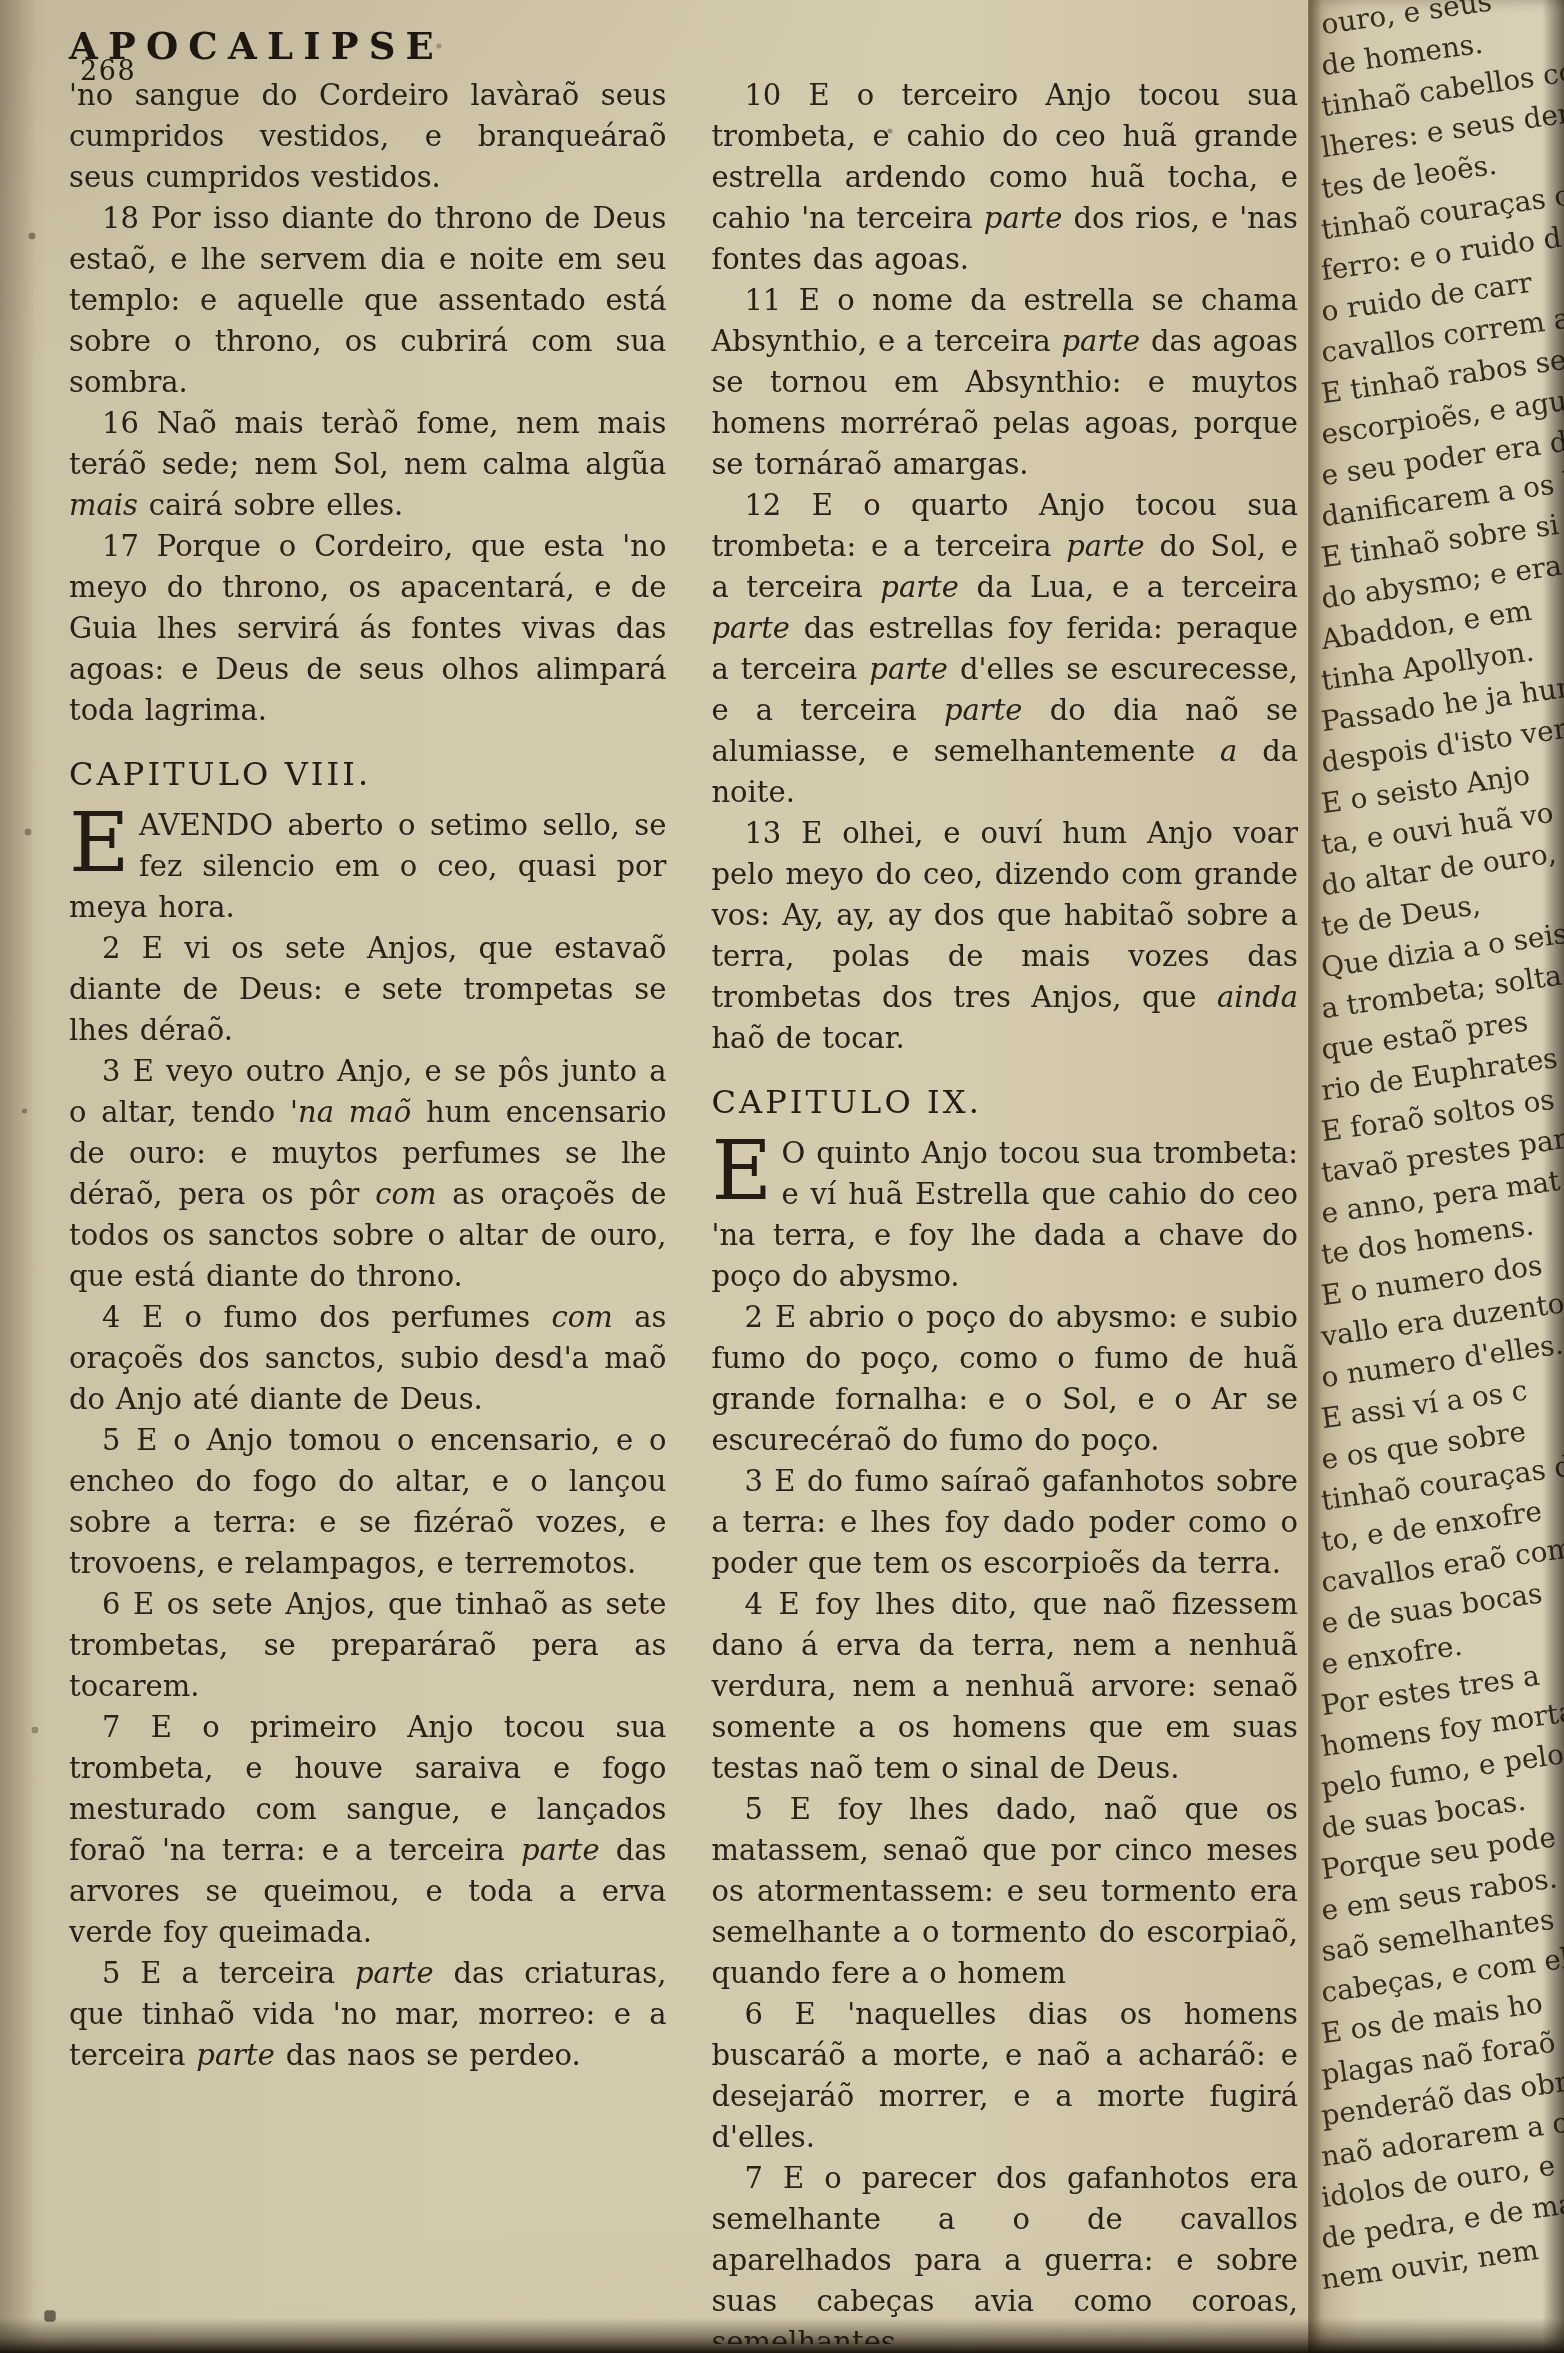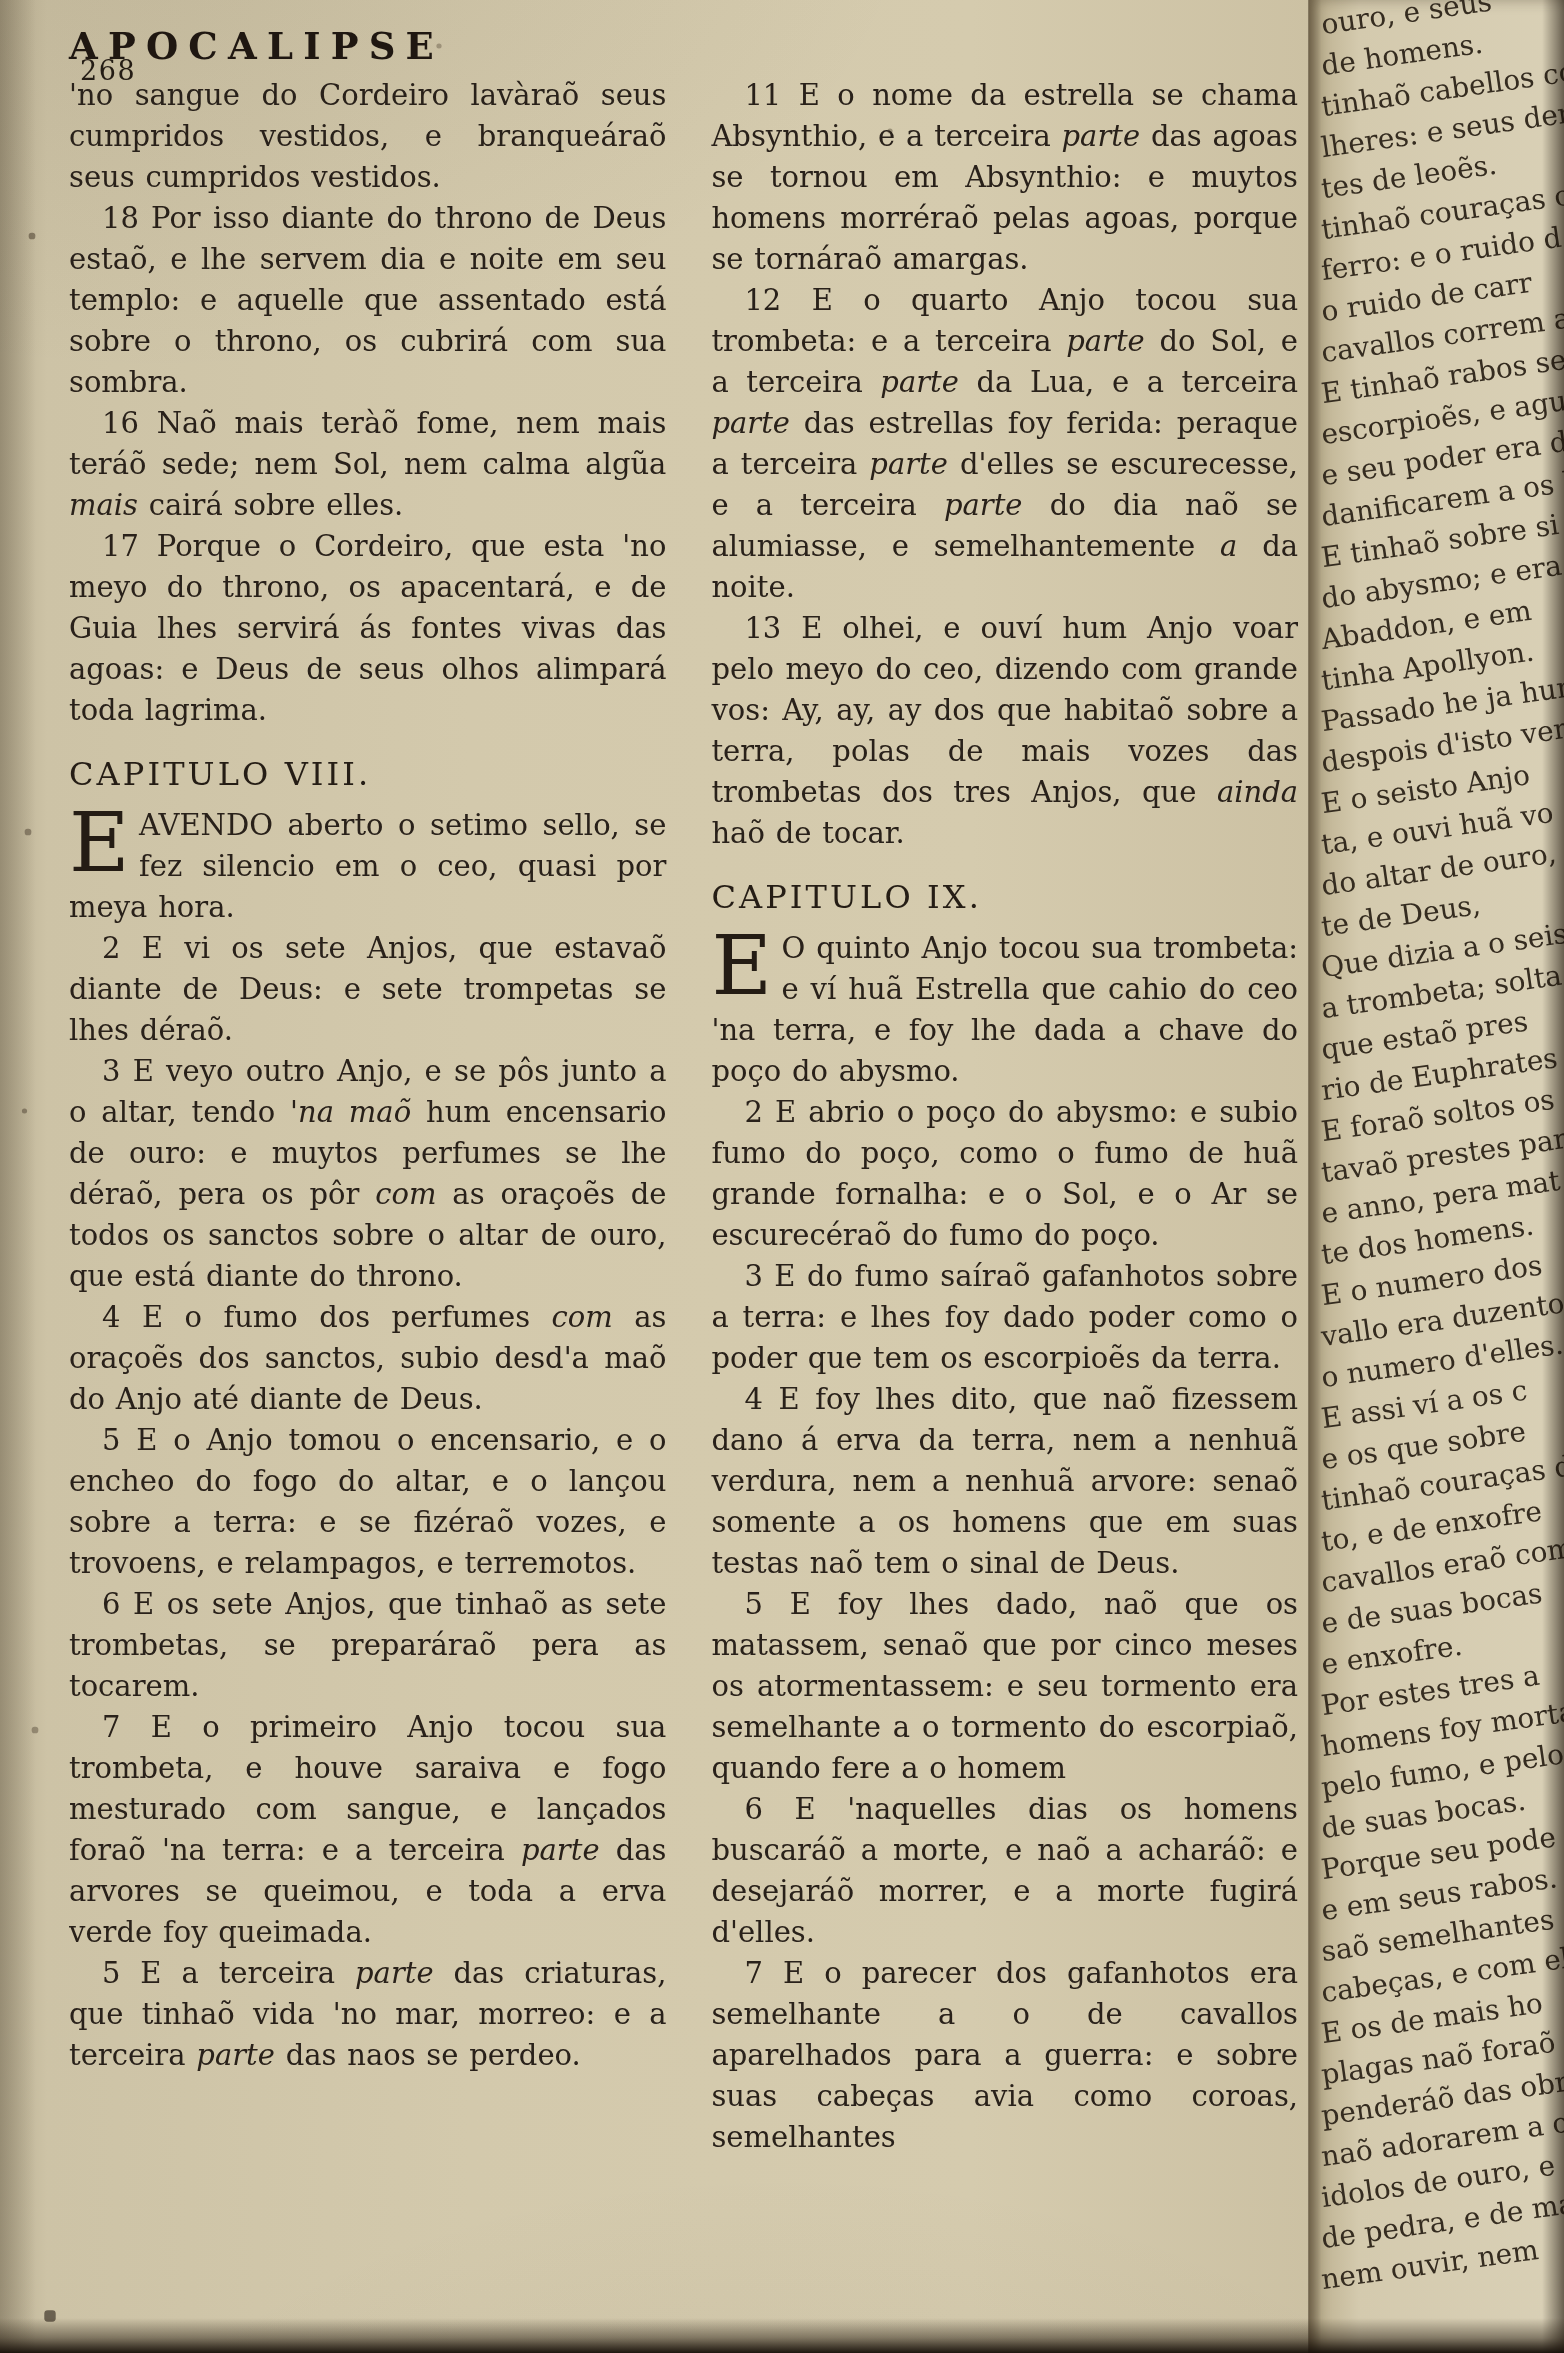--- a/index.html
+++ b/index.html
@@ -106,20 +106,21 @@
         <p class="para dropcap-para"><span class="dropcap">E</span><span>AVENDO aberto o setimo sello, se fez silencio em o ceo, quasi por meya hora.</span></p>
         <p class="para"><span>2 E vi os sete Anjos, que estavaõ diante de Deus: e sete trompetas se lhes déraõ.</span></p>
         <p class="para"><span>3 E veyo outro Anjo, e se pôs junto a o altar, tendo </span><span class="it">'na maõ</span><span> hum encensario de ouro: e muytos perfumes se lhe déraõ, pera os pôr </span><span class="it">com</span><span> as oraçoẽs de todos os sanctos sobre o altar de ouro, que está diante do throno.</span></p>
         <p class="para"><span>4 E o fumo dos perfumes </span><span class="it">com</span><span> as oraçoẽs dos sanctos, subio desd'a maõ do Anjo até diante de Deus.</span></p>
         <p class="para"><span>5 E o Anjo tomou o encensario, e o encheo do fogo do altar, e o lançou sobre a terra: e se fizéraõ vozes, e trovoens, e relampagos, e terremotos.</span></p>
         <p class="para"><span>6 E os sete Anjos, que tinhaõ as sete trombetas, se preparáraõ pera as tocarem.</span></p>
         <p class="para"><span>7 E o primeiro Anjo tocou sua trombeta, e houve saraiva e fogo mesturado com sangue, e lançados foraõ 'na terra: e a terceira </span><span class="it">parte</span><span> das arvores se queimou, e toda a erva verde foy queimada.</span></p>
         <p class="para"><span>5 E a terceira </span><span class="it">parte</span><span> das criaturas, que tinhaõ vida 'no mar, morreo: e a terceira </span><span class="it">parte</span><span> das naos se perdeo.</span></p>
       </div>
     <div class="col right" id="col-right">
+        <p class="para"><span>10 E o terceiro Anjo tocou sua trombeta, e cahio do ceo huã grande estrella ardendo como huã tocha, e cahio 'na terceira </span><span class="it">parte</span><span> dos rios, e 'nas fontes das agoas.</span></p>
         <p class="para"><span>11 E o nome da estrella se chama Absynthio, e a terceira </span><span class="it">parte</span><span> das agoas se tornou em Absynthio: e muytos homens morréraõ pelas agoas, porque se tornáraõ amargas.</span></p>
         <p class="para"><span>12 E o quarto Anjo tocou sua trombeta: e a terceira </span><span class="it">parte</span><span> do Sol, e a terceira </span><span class="it">parte</span><span> da Lua, e a terceira </span><span class="it">parte</span><span> das estrellas foy ferida: peraque a terceira </span><span class="it">parte</span><span> d'elles se escurecesse, e a terceira </span><span class="it">parte</span><span> do dia naõ se alumiasse, e semelhantemente </span><span class="it">a</span><span> da noite.</span></p>
         <p class="para"><span>13 E olhei, e ouví hum Anjo voar pelo meyo do ceo, dizendo com grande vos: Ay, ay, ay dos que habitaõ sobre a terra, polas de mais vozes das trombetas dos tres Anjos, que </span><span class="it">ainda</span><span> haõ de tocar.</span></p>
         <h2 class="chapter-heading">CAPITULO IX.</h2>
         <p class="para dropcap-para"><span class="dropcap">E</span><span>O quinto Anjo tocou sua trombeta: e ví huã Estrella que cahio do ceo 'na terra, e foy lhe dada a chave do poço do abysmo.</span></p>
         <p class="para"><span>2 E abrio o poço do abysmo: e subio fumo do poço, como o fumo de huã grande fornalha: e o Sol, e o Ar se escurecéraõ do fumo do poço.</span></p>
         <p class="para"><span>3 E do fumo saíraõ gafanhotos sobre a terra: e lhes foy dado poder como o poder que tem os escorpioẽs da terra.</span></p>
         <p class="para"><span>4 E foy lhes dito, que naõ fizessem dano á erva da terra, nem a nenhuã verdura, nem a nenhuã arvore: senaõ somente a os homens que em suas testas naõ tem o sinal de Deus.</span></p>
         <p class="para"><span>5 E foy lhes dado, naõ que os matassem, senaõ que por cinco meses os atormentassem: e seu tormento era semelhante a o tormento do escorpiaõ, quando fere a o homem</span></p>
         <p class="para"><span>6 E 'naquelles dias os homens buscaráõ a morte, e naõ a acharáõ: e desejaráõ morrer, e a morte fugirá d'elles.</span></p>

